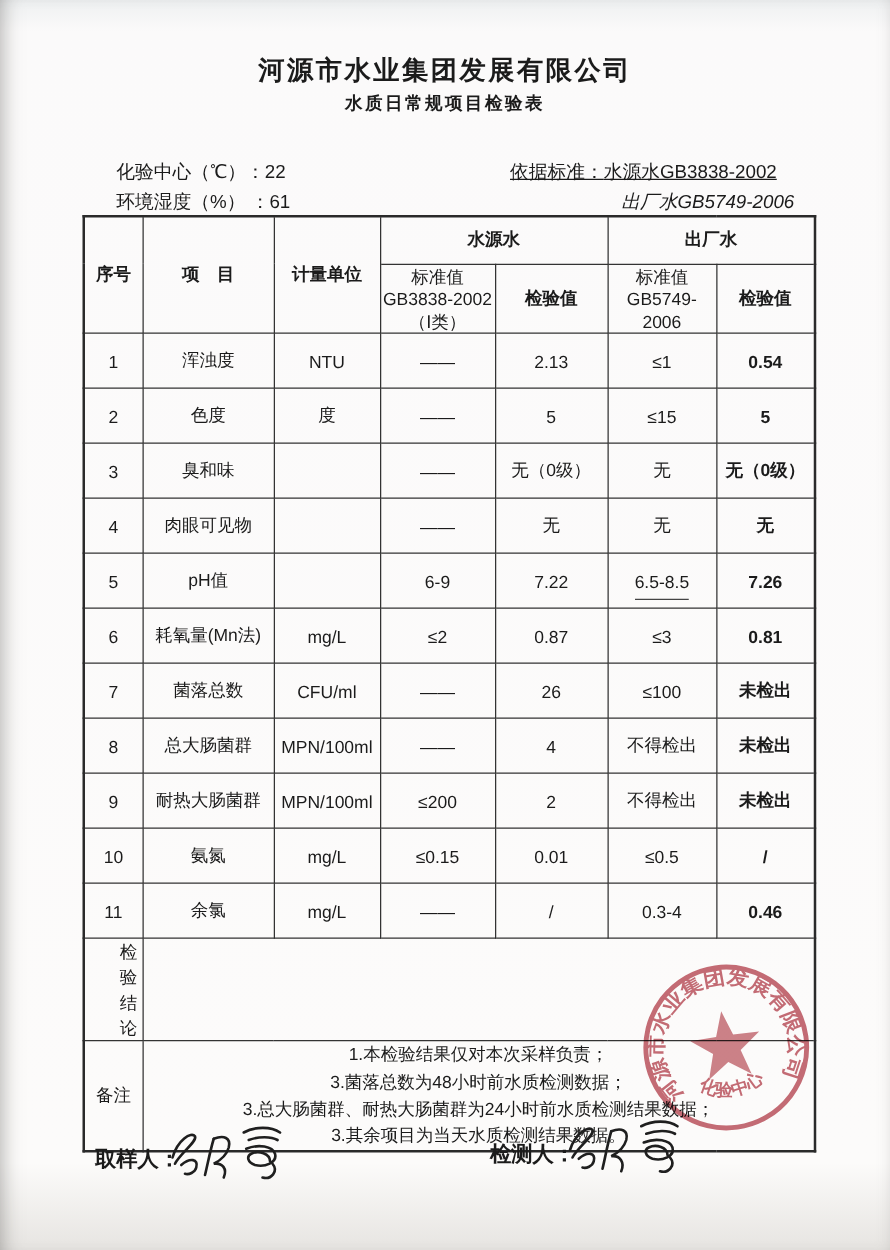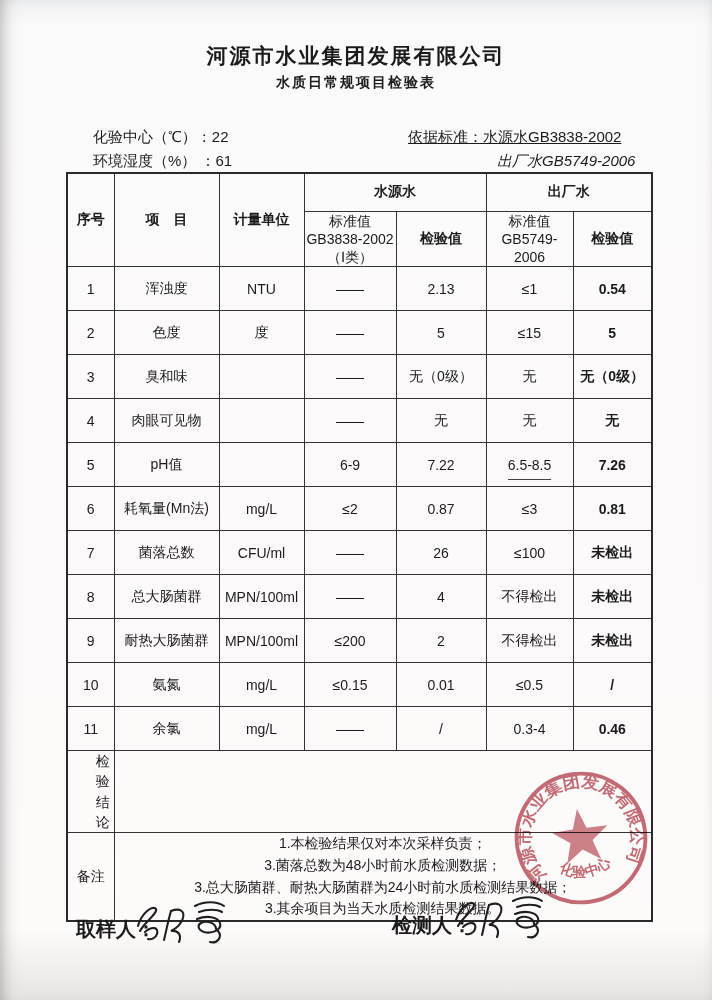--- a/index.html
+++ b/index.html
@@ -29,21 +29,21 @@
   }
   table.main td{border:1px solid #333;text-align:center;vertical-align:middle;
     font-size:14px;padding:0;overflow:hidden;}
   td.item{text-align:left;padding-left:8px;}
   td.b, .b{font-weight:bold;margin-left:24px;}
   .small{font-size:12.5px;line-height:1.3;}
   .hdr{font-weight:600;}
   .u span{border-bottom:1px solid #444;padding-bottom:6px;}
   td.remarks{ text-align:left;padding:4px 6px 4px 8px;font-size:13px;line-height:1.55;vertical-align:middle;}
   .concl-label div, .no-col div{line-height:1.45;margin-left:24px;}
-  .footer-label{position:absolute;font-size:20px;font-weight:600;white-space:nowrap;}
+  .footer-label{position:absolute;font-size:17px;font-weight:600;white-space:nowrap;}
   .fl1{left:76px;top:916px;}
   .fl2{left:392px;top:912px;}
   .sig{position:absolute;}
   .sig1{left:133px;top:896px;}
   .sig2{left:452px;top:892px;}
   .stamp{position:absolute;left:503px;top:760px;width:156px;height:156px;
     transform:rotate(-8deg);mix-blend-mode:multiply;opacity:.82;}
 </style>
 </head>
 <body>

